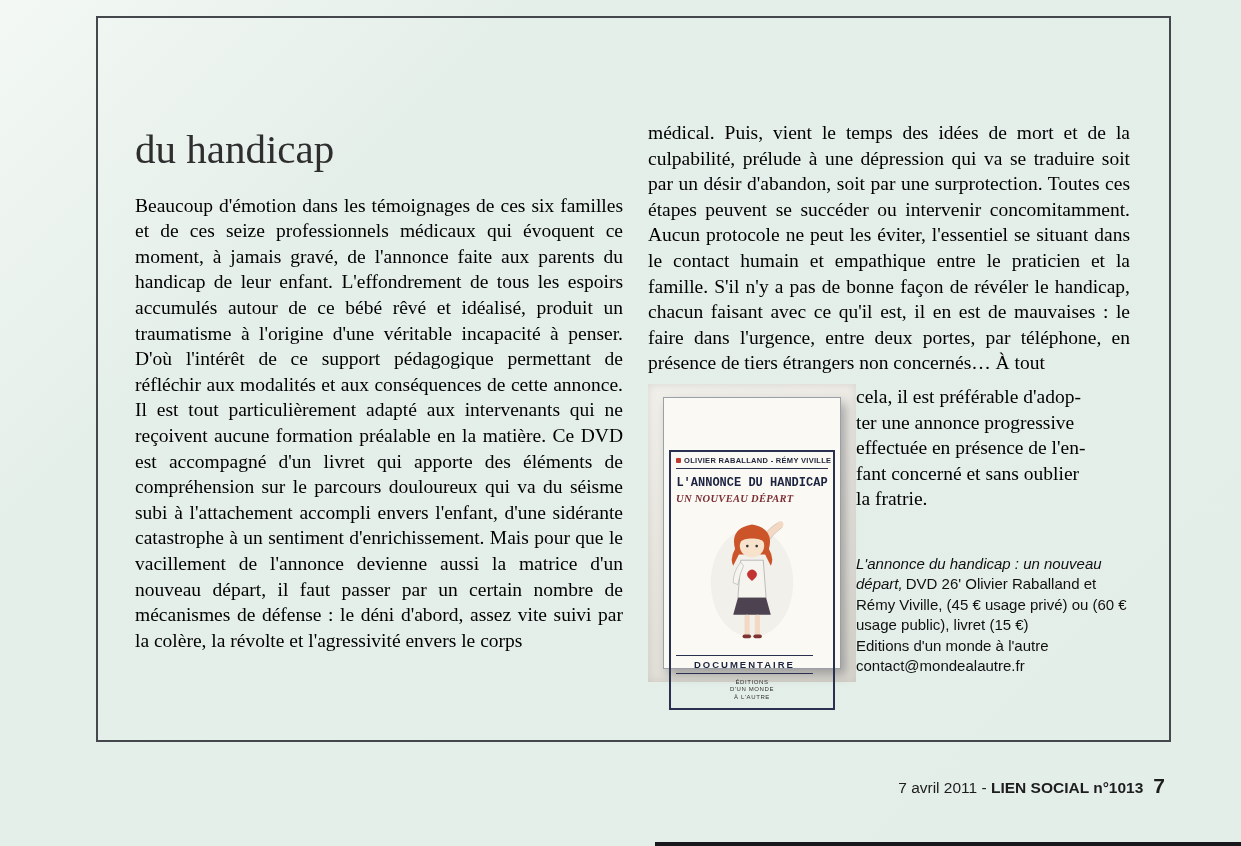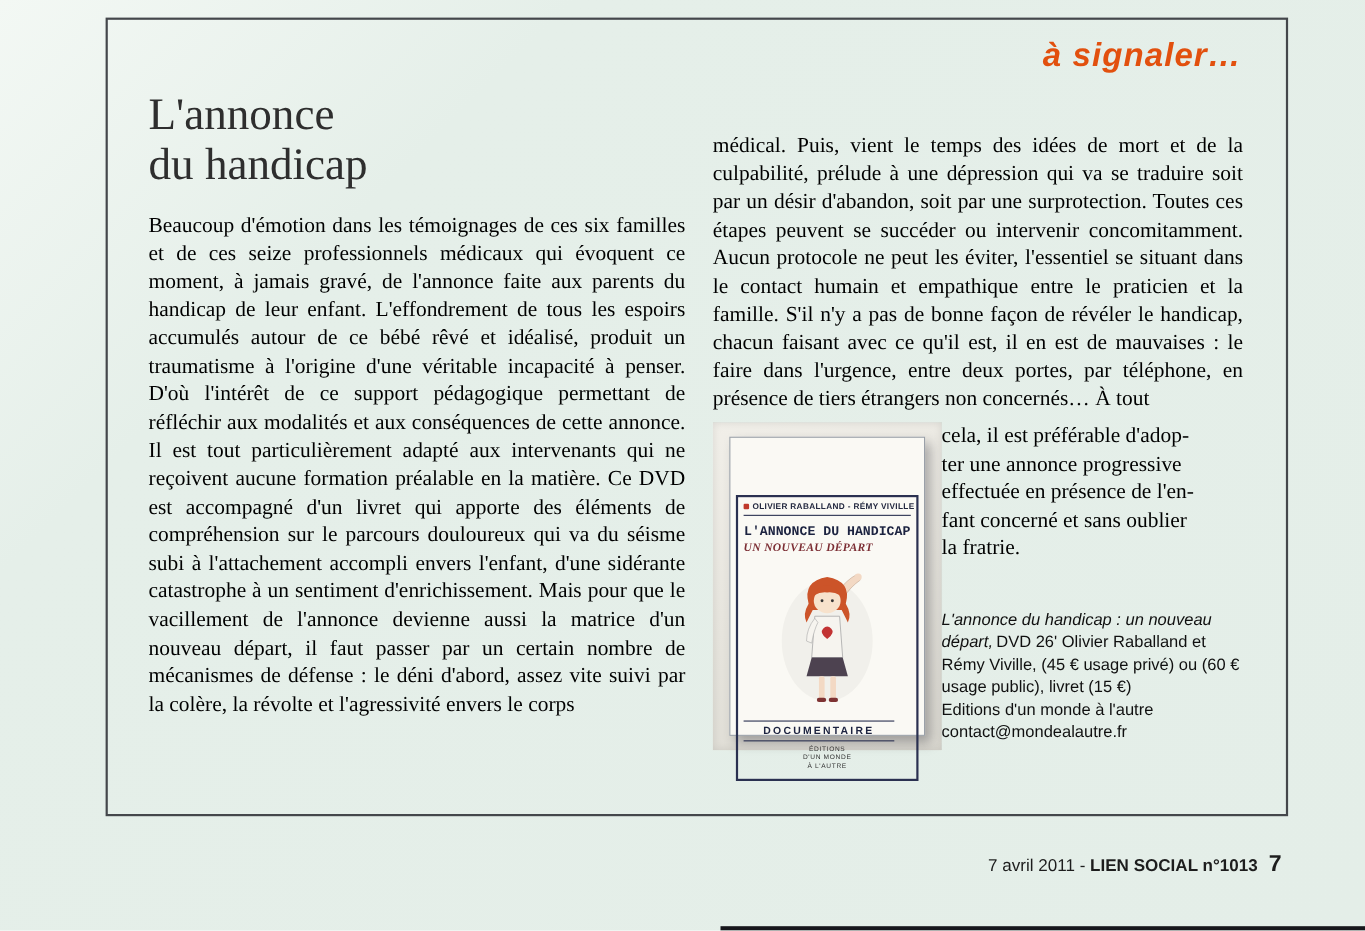--- a/index.html
+++ b/index.html
@@ -123,24 +123,23 @@
   .scan-bar {
     position:absolute; left:655px; right:0; bottom:0; height:4px;
     background:#17171c;
   }
 </style>
 </head>
 <body>
 
 <div class="frame">
 
-  <div class="flag">à signaler…</div>
 
   <div class="col-left">
-    <h1 class="article-title"><span>L'annonce</span><br><span>du handicap</span></h1>
+    <h1 class="article-title"><br><span>du handicap</span></h1>
     <p class="body-text">Beaucoup d'émotion dans les témoignages de ces six familles et de ces seize professionnels médicaux qui évoquent ce moment, à jamais gravé, de l'annonce faite aux parents du handicap de leur enfant. L'effondrement de tous les espoirs accumulés autour de ce bébé rêvé et idéalisé, produit un traumatisme à l'origine d'une véritable incapacité à penser. D'où l'intérêt de ce support pédagogique permettant de réfléchir aux modalités et aux conséquences de cette annonce. Il est tout particulièrement adapté aux intervenants qui ne reçoivent aucune formation préalable en la matière. Ce DVD est accompagné d'un livret qui apporte des éléments de compréhension sur le parcours douloureux qui va du séisme subi à l'attachement accompli envers l'enfant, d'une sidérante catastrophe à un sentiment d'enrichissement. Mais pour que le vacillement de l'annonce devienne aussi la matrice d'un nouveau départ, il faut passer par un certain nombre de mécanismes de défense : le déni d'abord, assez vite suivi par la colère, la révolte et l'agressivité envers le corps</p>
   </div>
 
   <div class="col-right">
     <p class="body-text">médical. Puis, vient le temps des idées de mort et de la culpabilité, prélude à une dépression qui va se traduire soit par un désir d'abandon, soit par une surprotection. Toutes ces étapes peuvent se succéder ou intervenir concomitamment. Aucun protocole ne peut les éviter, l'essentiel se situant dans le contact humain et empathique entre le praticien et la famille. S'il n'y a pas de bonne façon de révéler le handicap, chacun faisant avec ce qu'il est, il en est de mauvaises : le faire dans l'urgence, entre deux portes, par téléphone, en présence de tiers étrangers non concernés… À tout</p>
 
     <div class="wrap-row">
 
       <div class="dvd-photo">
         <div class="dvd-card">

